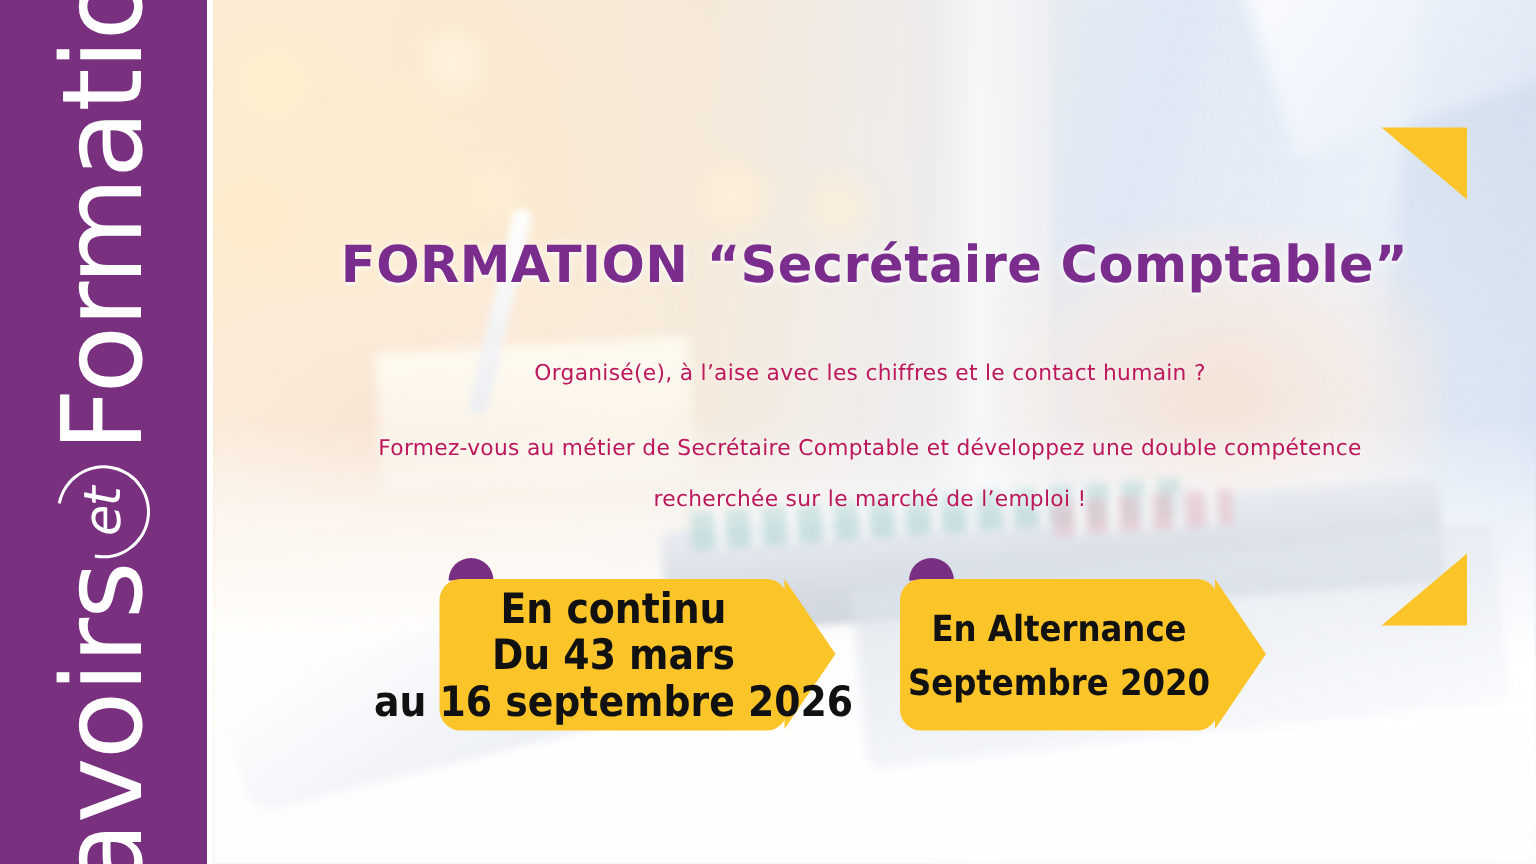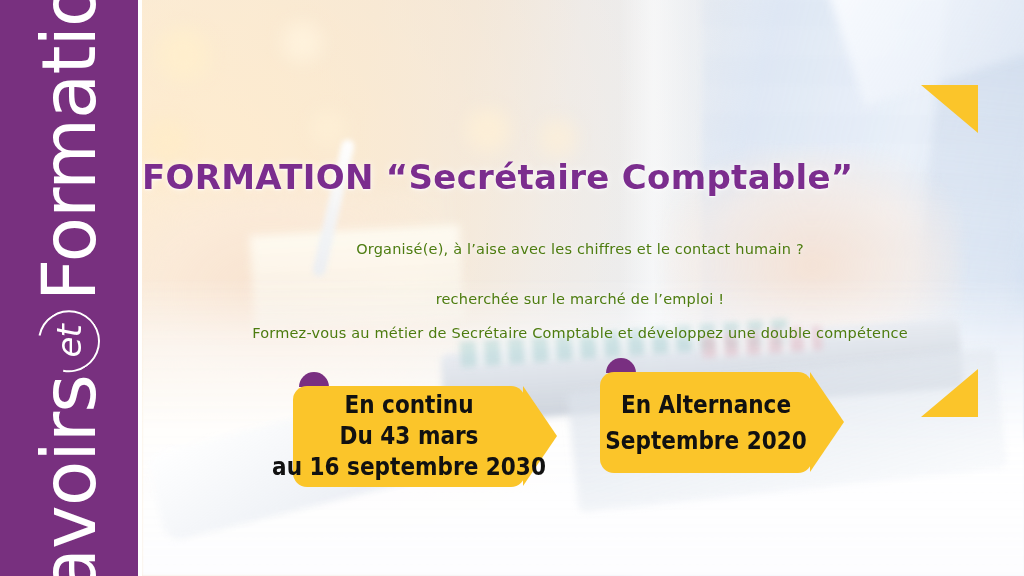--- a/index.html
+++ b/index.html
@@ -254,37 +254,37 @@
     left: 921px; top: 369px;
     border-bottom: 48px solid #FBC52A;
     border-left: 57px solid transparent;
   }
 
   
   .headline {
     position: absolute;
     left: 142px; top: 157px;
     width: 882px;
-    text-align: left;
+    text-align: center;
     color: #7B2D8E;
     font-family: "DejaVu Sans", sans-serif;
     font-weight: bold;
     font-size: 34px;
     letter-spacing: 0.3px;
     text-shadow: 0 1px 2px rgba(255,255,255,0.85), 0 0 8px rgba(255,255,255,0.7);
     white-space: nowrap;
   }
 
   
   .body-copy {
     position: absolute;
     left: 190px; top: 232px;
     width: 780px;
     text-align: center;
-    color: #4d7c0f;
+    color: #be185d;
     font-family: "DejaVu Sans", sans-serif;
     font-size: 14.5px;
     line-height: 34px;
     letter-spacing: 0.2px;
     text-shadow: 0 0 6px rgba(255,255,255,0.9);
   }
   .body-copy .spacer { height: 16px; }
   .body-copy p { margin: 0; }
 
   
@@ -327,23 +327,23 @@
   }
   .badge-line { white-space: nowrap; }
 
   #badge-continu { left: 293px; top: 386px; width: 232px; }
   #badge-continu .badge-body { width: 232px; height: 101px; }
   #badge-continu .badge-point {
     border-top: 50.5px solid transparent;
     border-bottom: 50.5px solid transparent;
     border-left: 34px solid #FBC52A;
   }
-  #badge-continu .badge-line { font-size: 24px; line-height: 31px; }
-
-  #badge-alternance { left: 600px; top: 372px; width: 212px; }
+  #badge-continu .badge-line { font-size: 28px; line-height: 31px; }
+
+  #badge-alternance { left: 600px; top: 386px; width: 212px; }
   #badge-alternance .badge-body { width: 212px; height: 101px; }
   #badge-alternance .badge-point {
     border-top: 50.5px solid transparent;
     border-bottom: 50.5px solid transparent;
     border-left: 34px solid #FBC52A;
   }
   #badge-alternance .badge-line { font-size: 24px; line-height: 36px; }
 </style>
 </head>
 <body>
@@ -376,32 +376,32 @@
   </div>
 
   <div class="tri tri-top"></div>
   <div class="tri tri-mid"></div>
 
   <div class="headline">FORMATION “Secrétaire Comptable”</div>
 
   <div class="body-copy">
     <p>Organisé(e), à l’aise avec les chiffres et le contact humain ?</p>
     <div class="spacer"></div>
+    <p>Formez-vous au métier de Secrétaire Comptable et développez une double compétence</p>
     <p>recherchée sur le marché de l’emploi !</p>
-    <p>Formez-vous au métier de Secrétaire Comptable et développez une double compétence</p>
   </div>
 
   <div class="badge" id="badge-continu">
     <div class="badge-tab"></div>
     <div class="badge-body">
       <div class="badge-point"></div>
       <div class="badge-text">
         <span class="badge-line">En continu</span>
         <span class="badge-line">Du 43 mars</span>
-        <span class="badge-line">au 16 septembre 2030</span>
+        <span class="badge-line">au 16 septembre 2026</span>
       </div>
     </div>
   </div>
 
   <div class="badge" id="badge-alternance">
     <div class="badge-tab"></div>
     <div class="badge-body">
       <div class="badge-point"></div>
       <div class="badge-text">
         <span class="badge-line">En Alternance</span>

